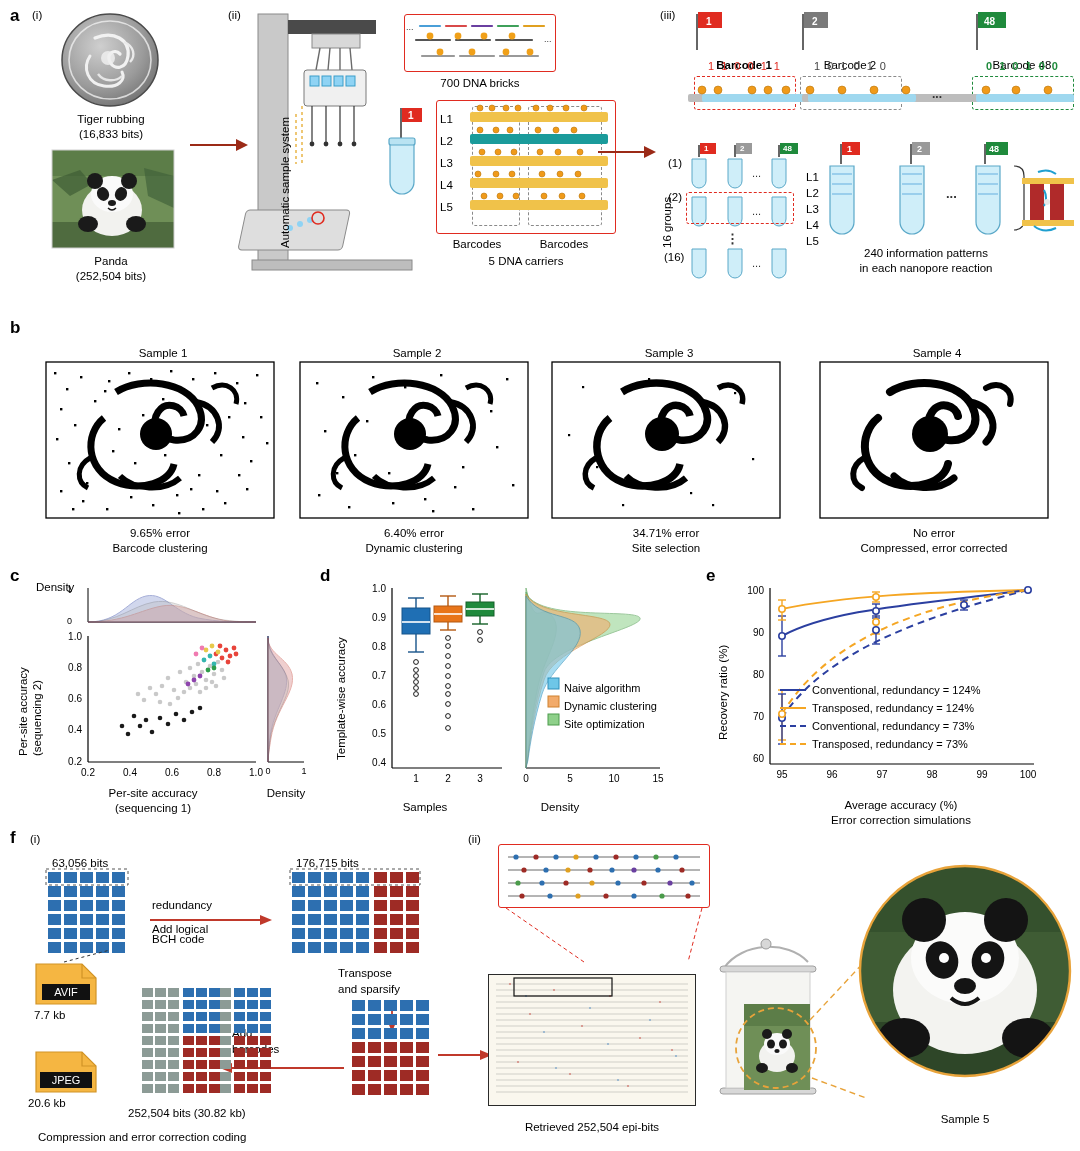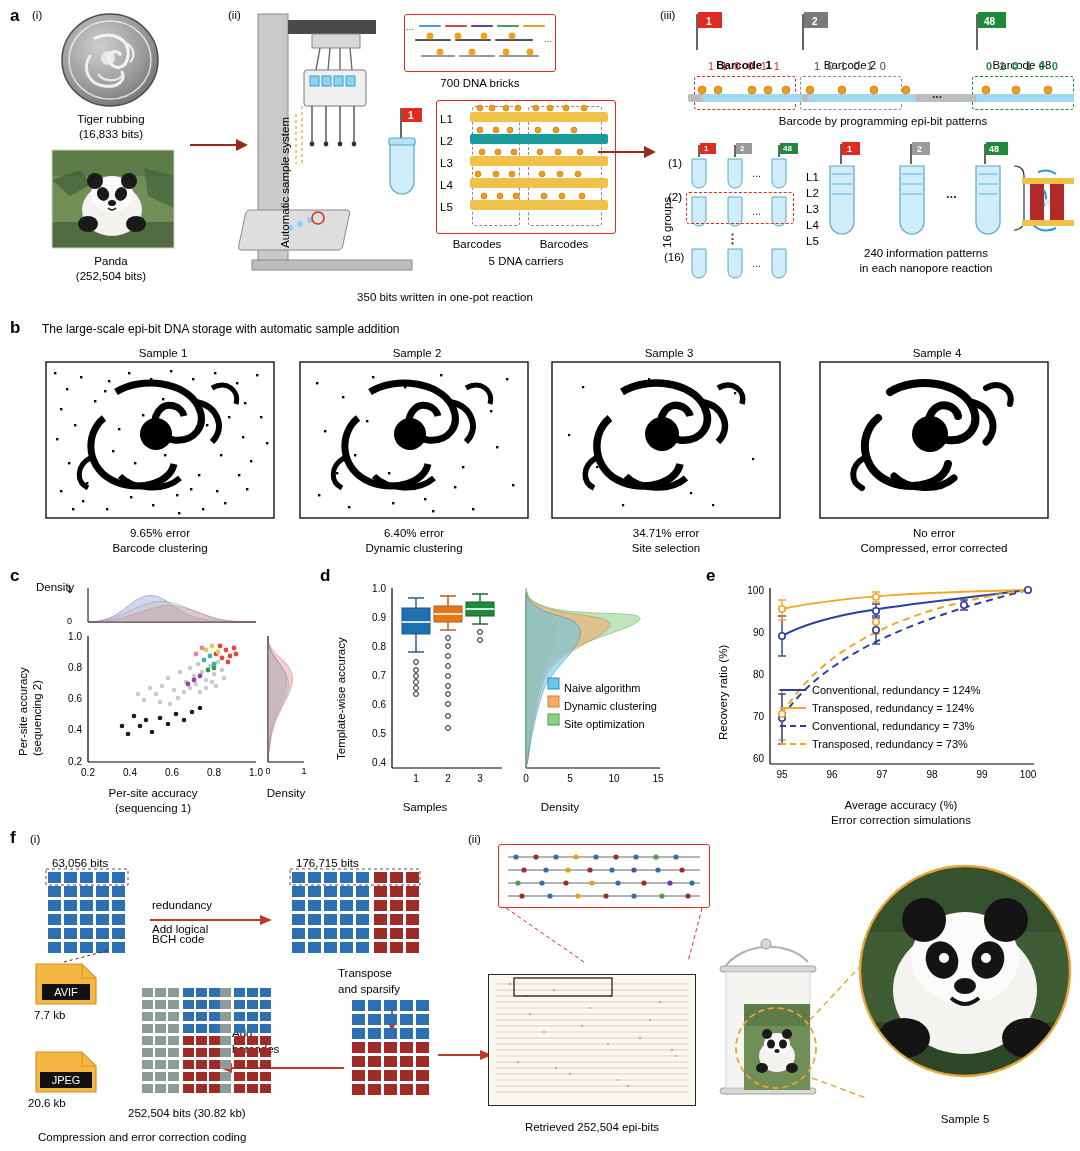--- a/index.html
+++ b/index.html
@@ -201,21 +201,20 @@
 </svg>
 <div class="t" style="left:440px;top:112px;">L1</div>
 <div class="t" style="left:440px;top:134px;">L2</div>
 <div class="t" style="left:440px;top:156px;">L3</div>
 <div class="t" style="left:440px;top:178px;">L4</div>
 <div class="t" style="left:440px;top:200px;">L5</div>
 <div class="tc" style="left:436px;top:237px;width:82px;">Barcodes</div>
 <div class="tc" style="left:518px;top:237px;width:92px;">Barcodes</div>
 <div class="tc" style="left:436px;top:254px;width:180px;">5 DNA carriers</div>
 
-<div class="tc" style="left:255px;top:290px;width:380px;">350 bits written in one-pot reaction</div>
 
 <svg style="position:absolute;left:598px;top:142px;" width="60" height="20">
   <line x1="0" y1="10" x2="46" y2="10" stroke="#9b2a17" stroke-width="2.2"></line>
   <polygon points="46,4 58,10 46,16" fill="#9b2a17"></polygon>
 </svg>
 
 <svg style="position:absolute;left:690px;top:10px;" width="360" height="90">
   <g>
     <rect x="6" y="4" width="2" height="36" fill="#666"></rect>
         <rect x="8" y="2" width="24" height="16" fill="#e02b20"></rect>
@@ -258,21 +257,20 @@
     <circle cx="150" cy="16" r="4"></circle>
         <circle cx="182" cy="16" r="4"></circle>
         <circle cx="214" cy="16" r="4"></circle>
         <circle cx="246" cy="16" r="4"></circle>
     <circle cx="326" cy="16" r="4"></circle>
         <circle cx="356" cy="16" r="4"></circle>
         <circle cx="388" cy="16" r="4"></circle>
   </g>
   <text x="272" y="24" font-size="12" fill="#333" font-weight="bold">...</text>
 </svg>
-<div class="tc" style="left:690px;top:114px;width:386px;">Barcode by programming epi-bit patterns</div>
 
 <div class="t vert" style="left:660px;top:248px;transform:rotate(-90deg);white-space:nowrap;">16 groups</div>
 <div class="t" style="left:668px;top:156px;">(1)</div>
 <div class="t" style="left:668px;top:190px;">(2)</div>
 <div class="t" style="left:664px;top:250px;">(16)</div>
 
 <svg style="position:absolute;left:690px;top:145px;" width="112" height="130">
   <g>
     <rect x="8" y="0" width="2" height="12" fill="#666"></rect>
         <rect x="10" y="-2" width="16" height="11" fill="#e02b20"></rect>
@@ -352,21 +350,20 @@
   <path d="M24 20 q4 8 0 16" fill="none" stroke="#1f9fcf" stroke-width="2"></path>
   <path d="M18 2 q10 -4 18 2" fill="none" stroke="#1f9fcf" stroke-width="2"></path>
   <path d="M14 56 q10 8 22 2" fill="none" stroke="#1f9fcf" stroke-width="2"></path>
   <circle cx="27" cy="32" r="3" fill="#e8e8e8"></circle>
 </svg>
 
 <div class="tc" style="left:828px;top:246px;width:196px;">240 information patterns</div>
 <div class="tc" style="left:828px;top:261px;width:196px;">in each nanopore reaction</div>
 
 <div class="lbl" style="left:10px;top:318px;">b</div>
-<div class="t" style="left:42px;top:322px;font-size:12px;">The large-scale epi-bit DNA storage with automatic sample addition</div>
 
 <div class="tc" style="left:46px;top:346px;width:234px;">Sample 1</div>
 <div class="tc" style="left:300px;top:346px;width:234px;">Sample 2</div>
 <div class="tc" style="left:552px;top:346px;width:234px;">Sample 3</div>
 <div class="tc" style="left:820px;top:346px;width:234px;">Sample 4</div>
 
 <svg style="position:absolute;left:46px;top:362px;" width="228" height="156">
   <rect x="0" y="0" width="228" height="156" fill="#fff" stroke="#000" stroke-width="1.3"></rect>
   <g fill="#000">
     <path d="M70 30 C96 14 140 20 152 44 C162 64 148 80 128 78 C112 76 104 62 112 50 C120 38 136 44 138 54" fill="none" stroke="#000" stroke-width="7"></path>

